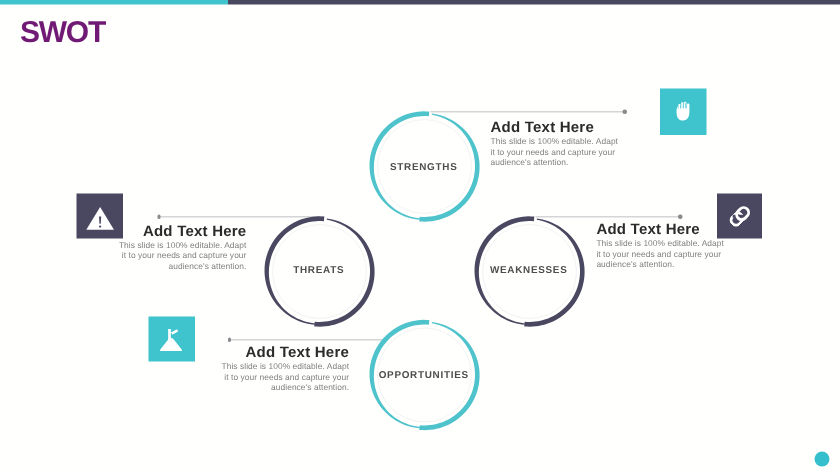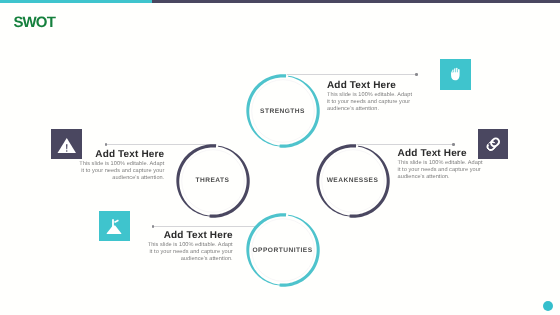--- a/index.html
+++ b/index.html
@@ -1,21 +1,21 @@
 <!DOCTYPE html>
 <html><head>
 <meta charset="utf-8">
 <style>
   html,body{margin:0;padding:0;}
   body{width:560px;height:315px;background:#ffffff;font-family:"Liberation Sans",sans-serif;overflow:hidden;-webkit-font-smoothing:antialiased;text-rendering:geometricPrecision;}
   .slide{position:absolute;left:0;top:0;width:560px;height:315px;background:#fffffd;}
   .topbar{position:absolute;top:0;left:0;width:560px;height:3px;}
   .topbar .t{position:absolute;left:0;top:0;width:152px;height:3px;background:#3fc4cd;}
   .topbar .d{position:absolute;left:152px;top:0;width:408px;height:3px;background:#4a4760;}
-  .title{position:absolute;left:13.4px;top:16.1px;font-size:15px;font-weight:bold;color:#15803d;letter-spacing:-0.85px;line-height:13px;}
+  .title{position:absolute;left:13.4px;top:16.1px;font-size:20px;font-weight:bold;color:#701a75;letter-spacing:-0.85px;line-height:13px;}
   .cdot{position:absolute;left:543px;top:301px;width:10px;height:10px;border-radius:50%;background:#35bfcc;}
 
   .ring{position:absolute;width:80px;height:80px;}
   .ring svg{position:absolute;left:0;top:0;width:80px;height:80px;}
   .ringlabel{position:absolute;left:0;top:0;width:80px;height:80px;display:flex;align-items:center;justify-content:center;
              font-size:6.6px;font-weight:bold;color:#4d4d4d;letter-spacing:0.48px;white-space:nowrap;}
 
   .iconbox{position:absolute;width:30.5px;height:30.5px;display:flex;align-items:center;justify-content:center;}
   .iconbox svg{display:block;}
 

